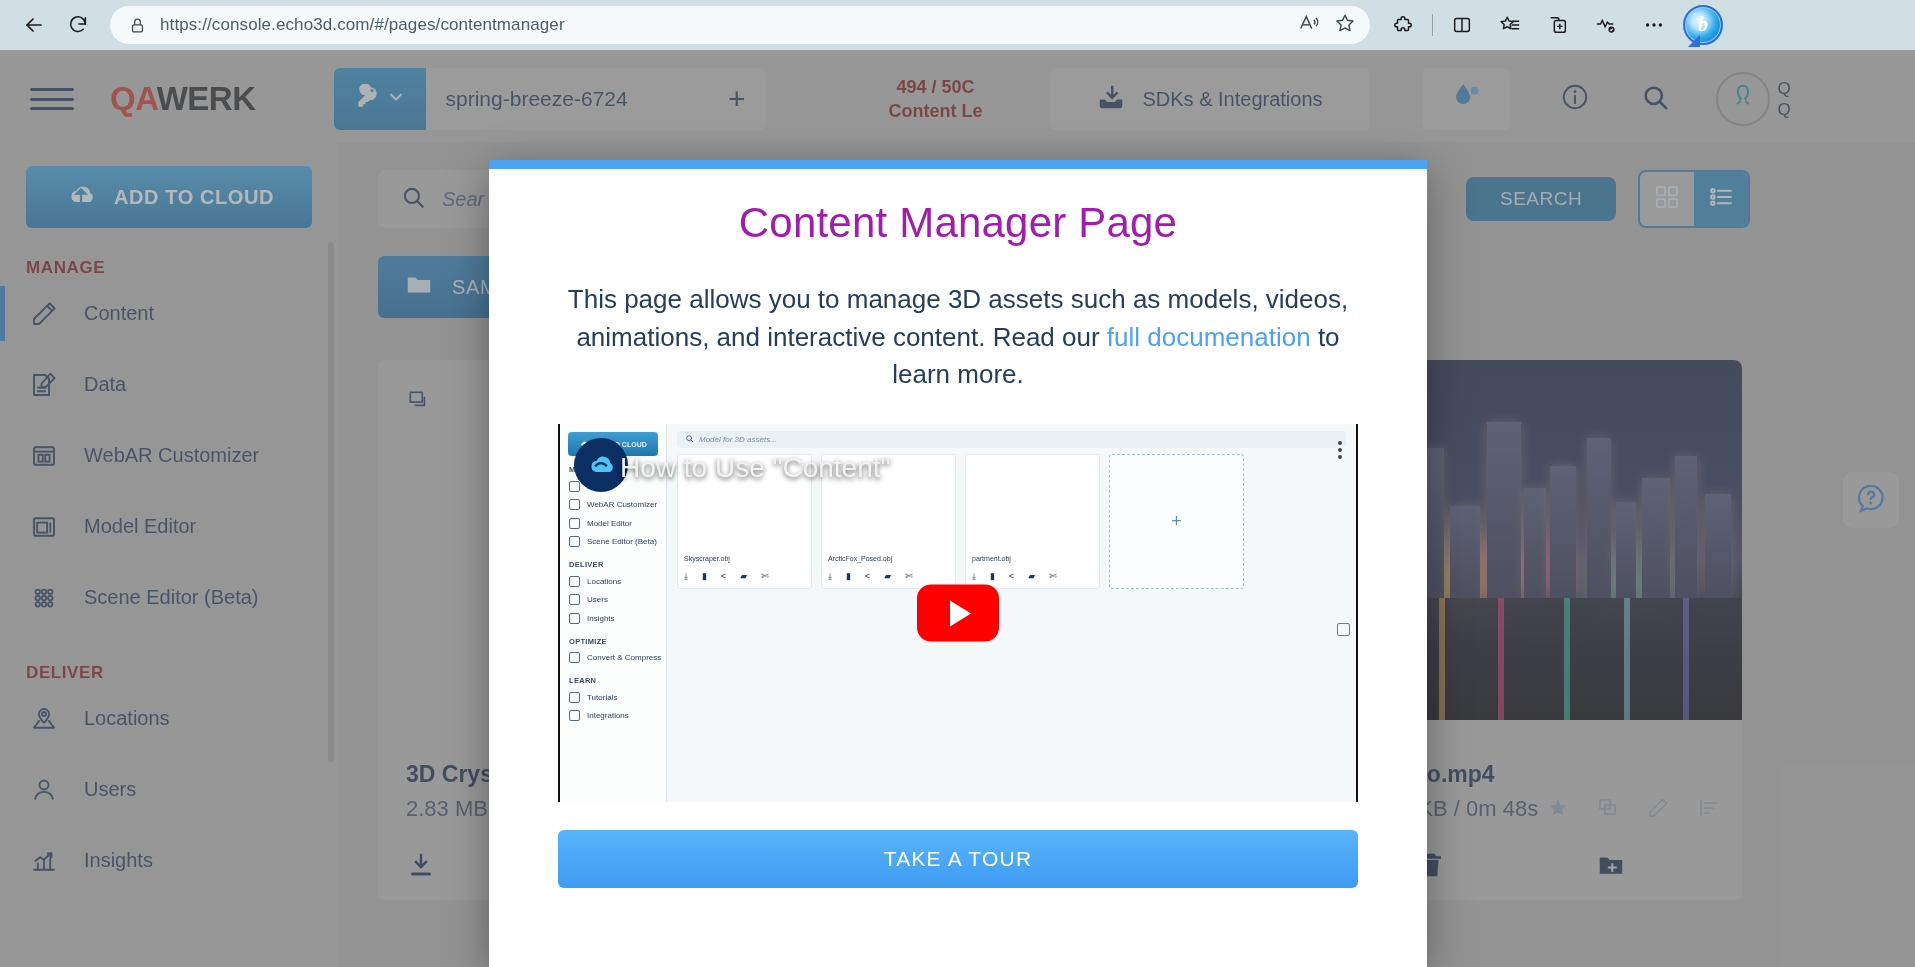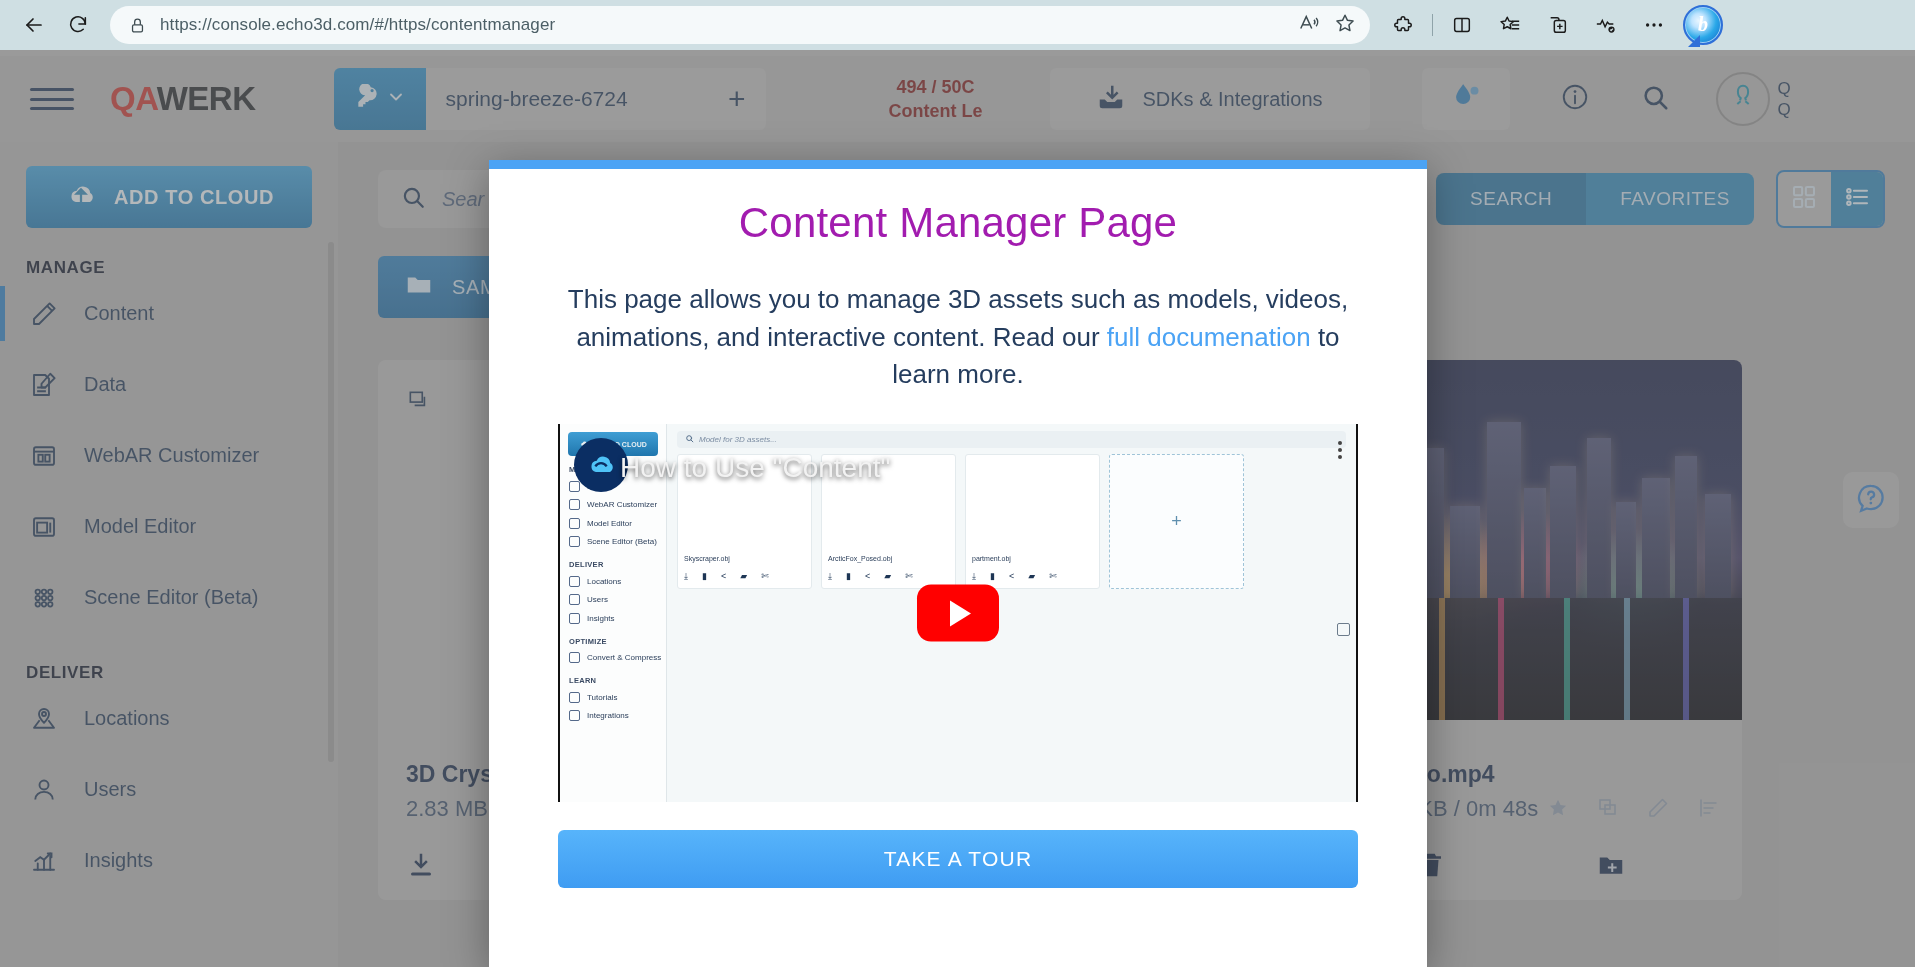--- a/index.html
+++ b/index.html
@@ -141,21 +141,21 @@
     background:#b0b0b0;
   }
   .add-cloud {
     margin: 24px 26px 0 26px;
     height: 62px;
     background: linear-gradient(180deg,#3f9ed4 0%,#2076ad 100%);
     border-radius: 6px;
     display:flex; align-items:center; justify-content:center; gap:16px;
     color:#e7eef2; font-size:20px; font-weight:bold; letter-spacing:.6px;
   }
-  .sb-group { margin-top: 30px; padding-left: 26px; font-size:17px; font-weight:bold; color:#0f172a; letter-spacing:.6px;}
+  .sb-group { margin-top: 30px; padding-left: 26px; font-size:17px; font-weight:bold; color:#7f1d1d; letter-spacing:.6px;}
   .sb-item {
     height: 71px; display:flex; align-items:center;
     padding-left: 26px; gap: 22px;
     color:#1e3655; font-size:20px;
     position:relative;
   }
   .sb-item.active::before{
     content:""; position:absolute; left:0; top:8px; bottom:8px; width:5px; background:#2b7fc0;
   }
   .sb-ico { width:36px; height:36px; display:flex; align-items:center; justify-content:center; color:#1e3655;}
@@ -168,21 +168,21 @@
   .search-row { display:flex; align-items:center; padding: 28px 30px 0 40px; }
   .search-box {
     width: 1050px; height: 58px;
     background: rgba(255,255,255,0.12);
     border-radius: 8px;
     display:flex; align-items:center; gap:16px; padding: 0 22px;
     color:#1e3655;
   }
   .search-box .ph { font-size:20px; font-style:italic; color:#4b5f7d; }
   .seg {
-    margin-left: 38px; display:flex; height:52px; border-radius:8px; overflow:hidden;
+    margin-left: 38px; display:flex; height:44px; border-radius:8px; overflow:hidden;
   }
   .seg div {
     display:flex; align-items:center; justify-content:center;
     padding: 0 34px; font-size:19px; color:#c9d9e6; letter-spacing:.5px;
   }
   .seg .s1 { background:#26729f; }
   .seg .s2 { background:#2f86b5; }
   .viewtoggle {
     margin-left: 22px; width: 112px; height: 58px;
     border: 2px solid #2f7dba; border-radius: 8px; overflow:hidden;
@@ -339,21 +339,21 @@
     </span>
   </div>
 
   <div class="url-pill">
     <span class="lock-ico">
       <svg width="17" height="17" viewBox="0 0 24 24" fill="none" stroke="currentColor" stroke-width="1.8">
           <rect x="5" y="11" width="14" height="10" rx="2"></rect>
           <path d="M8 11V7a4 4 0 0 1 8 0v4"></path>
         </svg>
     </span>
-    <span class="url-text">https://console.echo3d.com/#/https/contentmanager</span>
+    <span class="url-text">https://console.echo3d.com/#/pages/contentmanager</span>
     <span class="url-right">
       <span>
         <svg width="22" height="22" viewBox="0 0 24 24" fill="none" stroke="currentColor" stroke-width="1.6">
             <path d="M3 18L9 5l6 13"></path>
             <path d="M5.5 14h7"></path>
             <path d="M17.5 8.5a4 4 0 0 1 0 5"></path>
             <path d="M19.8 6.5a7 7 0 0 1 0 9"></path>
           </svg>
       </span>
       <span>
@@ -606,21 +606,20 @@
         <span>
           <svg width="26" height="26" viewBox="0 0 24 24" fill="none" stroke="currentColor" stroke-width="2" stroke-linecap="round">
               <circle cx="11" cy="11" r="6.5"></circle>
               <path d="M16 16l5 5"></path>
             </svg>
         </span>
         <span class="ph">Sear</span>
       </div>
       <div class="seg">
         <div class="s1">SEARCH</div>
-        <div class="s2">FAVORITES</div>
       </div>
       <div class="viewtoggle">
         <div class="vt1">
           <span>
             <svg width="30" height="30" viewBox="0 0 24 24" fill="none" stroke="#ccdae6" stroke-width="1.6">
                 <rect x="4" y="4" width="6.5" height="6.5" rx="1"></rect>
                 <rect x="13.5" y="4" width="6.5" height="6.5" rx="1"></rect>
                 <rect x="4" y="13.5" width="6.5" height="6.5" rx="1"></rect>
                 <rect x="13.5" y="13.5" width="6.5" height="6.5" rx="1"></rect>
               </svg>

